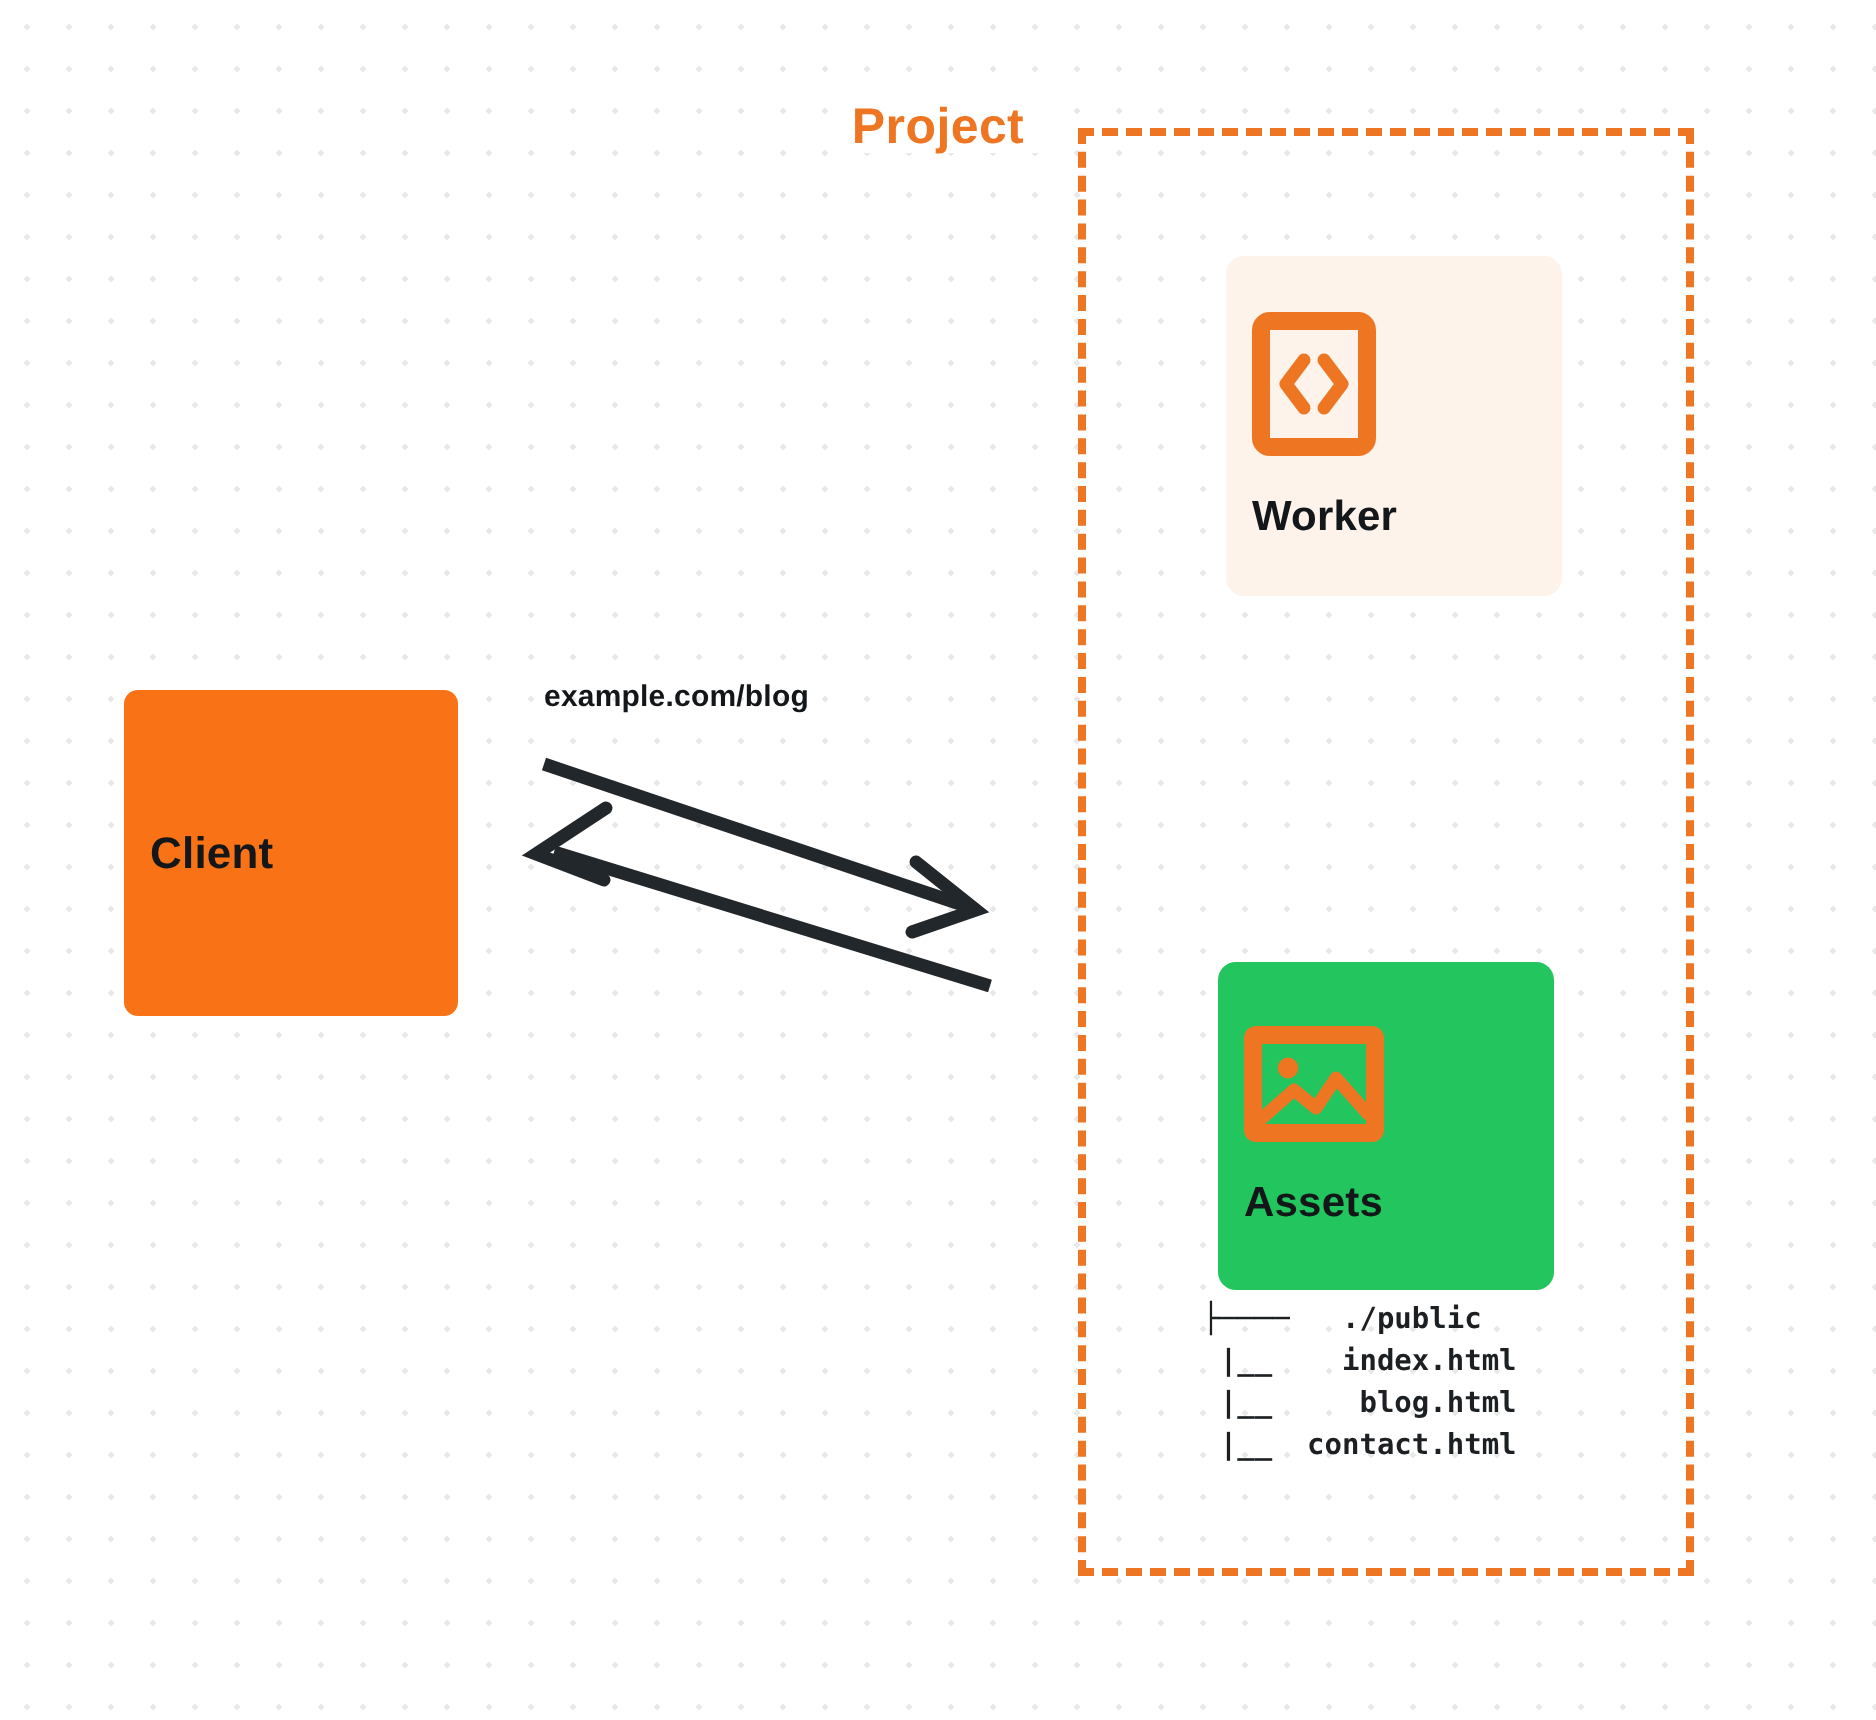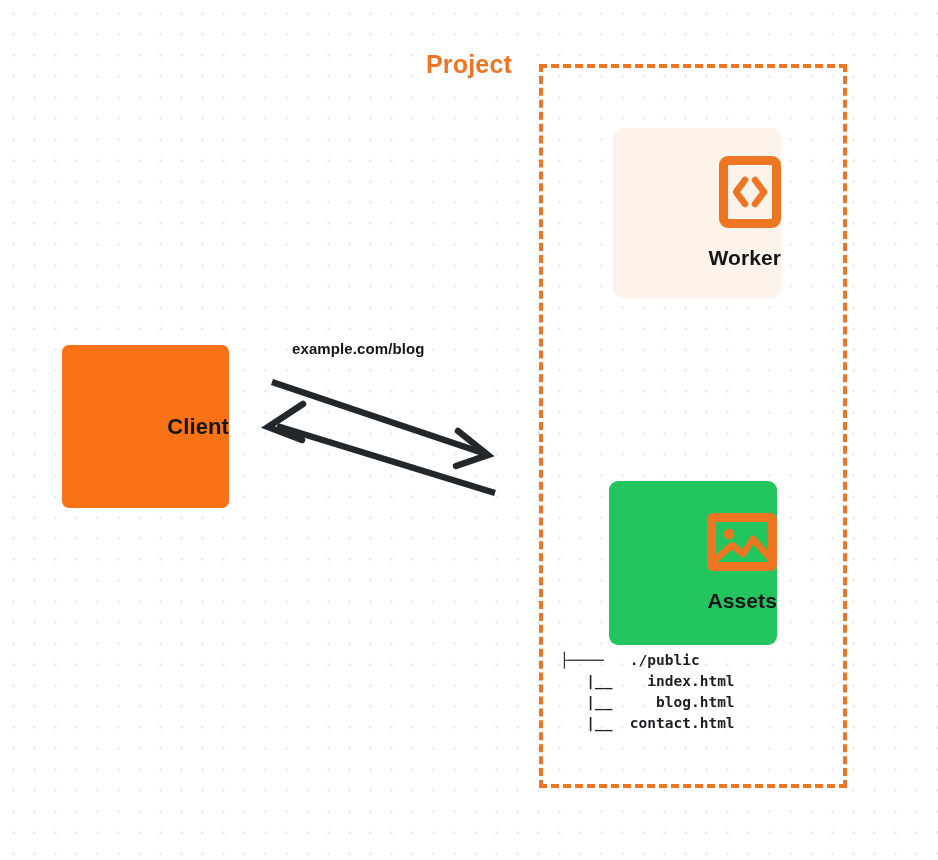--- a/index.html
+++ b/index.html
@@ -25,21 +25,21 @@
     background-size: 21px 21px;
     background-position: 3px 3px;
   }
 
   
   .node {
     position: absolute;
     box-sizing: border-box;
     display: flex;
     flex-direction: column;
-    align-items: flex-end;
+    align-items: flex-start;
     justify-content: center;
     padding-left: 13px;
   }
 
   
   #client-node {
     left: 62px;
     top: 345px;
     width: 167px;
     height: 163px;
@@ -107,33 +107,33 @@
     color: #13171a;
     letter-spacing: 0.1px;
   }
 
   
   #file-tree {
     position: absolute;
     left: 560px;
     top: 650px;
     width: 222px;
-    text-align: left;
+    text-align: center;
     font-family: "DejaVu Sans Mono", "Liberation Mono", monospace;
     font-size: 14.5px;
     font-weight: 700;
     line-height: 21px;
     color: #1c2023;
     white-space: pre;
   }
 
   
   #request-label {
     position: absolute;
-    left: 292px;
+    left: 272px;
     top: 340px;
     font-size: 15px;
     font-weight: 700;
     color: #13171a;
     letter-spacing: 0.1px;
     white-space: nowrap;
     text-align: right;
   }
 
   

